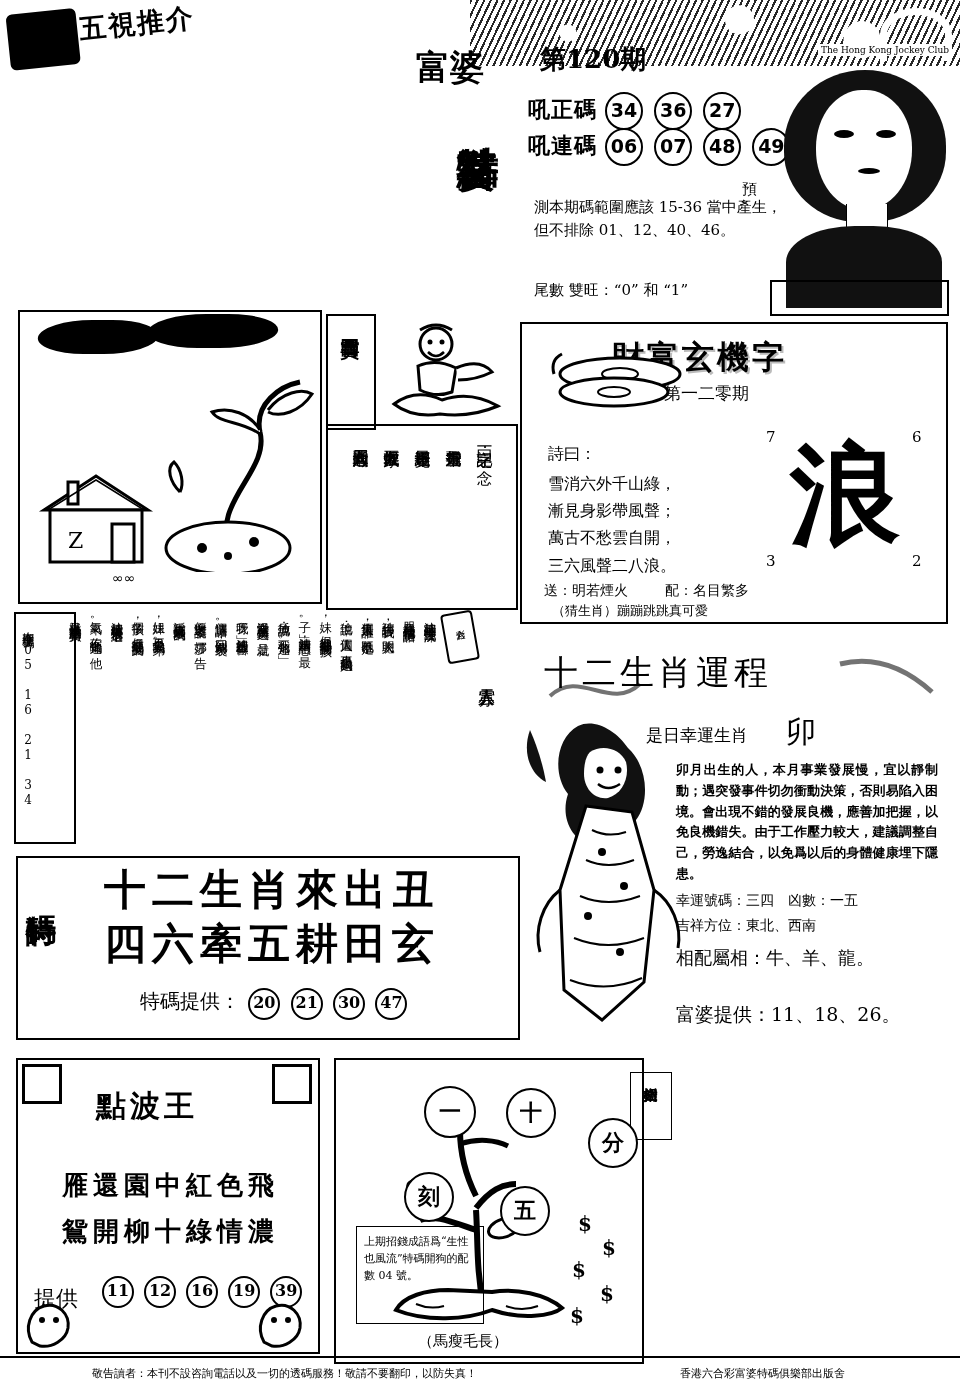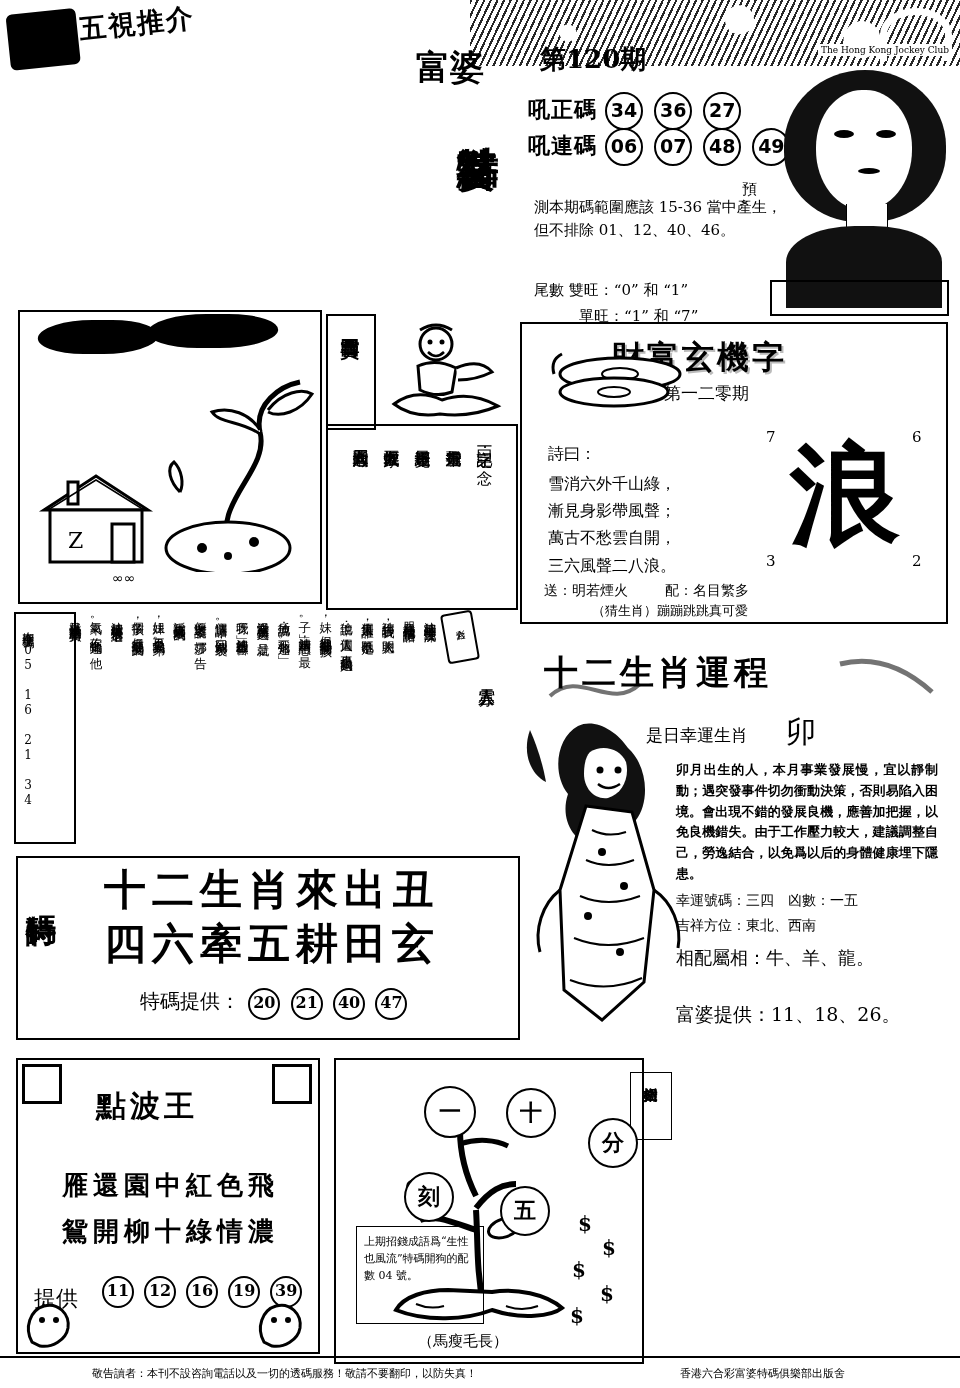--- a/index.html
+++ b/index.html
@@ -36,25 +36,25 @@
   #angel{left:380px;top:318px;width:132px;height:108px;}
   #poemBox{left:326px;top:424px;width:188px;height:182px;}
 
   
   #cfxjz{left:520px;top:322px;width:424px;height:298px;}
   #langChar{left:790px;top:430px;font-size:110px;font-weight:bold;font-family:"DejaVu Serif",serif;}
   #poem2{left:548px;top:446px;font-size:16px;line-height:1.7;font-family:"DejaVu Serif",serif;}
   #n7{left:766px;top:428px;}#n6{left:912px;top:428px;}#n3{left:766px;top:552px;}#n2{left:912px;top:552px;}
   .cornnum{font-size:15px;font-family:"DejaVu Serif",serif;}
   #songpei{left:544px;top:582px;font-size:14px;font-family:"DejaVu Serif",serif;}
-  #caisx{left:552px;top:602px;font-size:13px;font-family:"DejaVu Serif",serif;margin-left:40px;}
+  #caisx{left:552px;top:602px;font-size:13px;font-family:"DejaVu Serif",serif;}
   .vcol{writing-mode:vertical-rl;text-orientation:upright;font-family:"DejaVu Serif",serif;font-size:12.5px;line-height:1.35;letter-spacing:1px;}
 
   
-  #sxTitle{left:544px;top:650px;font-size:34px;font-weight:bold;font-family:"DejaVu Serif",serif;letter-spacing:4px;}
+  #sxTitle{left:544px;top:650px;font-size:34px;font-weight:normal;font-family:"DejaVu Serif",serif;letter-spacing:4px;}
   #luckyline{left:646px;top:724px;font-size:17px;font-family:"DejaVu Serif",serif;}
   #maoChar{left:786px;top:712px;font-size:30px;font-family:"DejaVu Serif",serif;}
   #sxPara{left:676px;top:760px;width:262px;font-size:13px;line-height:1.6;font-family:"DejaVu Serif",serif;text-align:justify;font-weight:bold;}
   #fupoGive{left:676px;top:1002px;font-size:19px;font-family:"DejaVu Serif",serif;}
 
   
   #temaBox{left:16px;top:856px;width:500px;height:180px;}
   #temaVert{left:26px;top:866px;font-size:30px;font-weight:bold;font-family:"DejaVu Serif",serif;line-height:1.0;}
   #temaL1{left:104px;top:862px;font-size:42px;font-weight:bold;font-family:"DejaVu Serif",serif;letter-spacing:6px;}
   #temaL2{left:104px;top:916px;font-size:42px;font-weight:bold;font-family:"DejaVu Serif",serif;letter-spacing:6px;}
@@ -114,21 +114,20 @@
   <span class="hdrnum">吼連碼</span>
   <span class="circ">06</span>
   <span class="circ">07</span>
   <span class="circ">48</span>
   <span class="circ">49</span>
 </div>
 <div class="abs" id="yu">預</div>
 <div class="abs" id="predict">測本期碼範圍應該 15-36 當中產生，但不排除 01、12、40、46。</div>
 <div class="abs" id="tails">
   <div>尾數 雙旺：“0” 和 “1”</div>
-  <div>　　　單旺：“1” 和 “7”</div>
 </div>
 
 <div class="abs" id="girlbox">
   <div class="abs" style="left:8px;top:2px;width:162px;height:152px;background:#111;border-radius:50% 50% 46% 46%;"></div>
   <div class="abs" style="left:40px;top:22px;width:96px;height:120px;background:#fff;border-radius:48% 48% 50% 50%;"></div>
   <div class="abs" style="left:58px;top:62px;width:20px;height:8px;background:#000;border-radius:50%;"></div>
   <div class="abs" style="left:100px;top:62px;width:20px;height:8px;background:#000;border-radius:50%;"></div>
   <div class="abs" style="left:82px;top:100px;width:22px;height:6px;background:#000;border-radius:50%;"></div>
   <div class="abs" style="left:70px;top:136px;width:40px;height:26px;background:#fff;border:1px solid #000;border-top:0;"></div>
   <div class="abs" style="left:10px;top:158px;width:156px;height:82px;background:#111;border-radius:44% 44% 0 0;"></div>
@@ -286,21 +285,21 @@
 <div class="abs bd" id="temaBox"></div>
 <div class="abs" id="temaVert">
   <span class="vert">特碼詩</span>
 </div>
 <div class="abs" id="temaL1">十二生肖來出丑</div>
 <div class="abs" id="temaL2">四六牽五耕田玄</div>
 <div class="abs" id="temaNums">
   <span>特碼提供：</span>
   <span class="circ-s">20</span>
   <span class="circ-s">21</span>
-  <span class="circ-s">40</span>
+  <span class="circ-s">30</span>
   <span class="circ-s">47</span>
 </div>
 
 <div class="abs bd" id="dbwBox"></div>
 <div class="abs" style="left:22px;top:1064px;width:34px;height:34px;border:3px solid #000;"></div>
 <div class="abs" style="left:272px;top:1064px;width:34px;height:34px;border:3px solid #000;"></div>
 <div class="abs" id="dbwTitle">點波王</div>
 <div class="abs" id="dbwL1">雁還園中紅色飛</div>
 <div class="abs" id="dbwL2">鴛開柳十綠情濃</div>
 <div class="abs" id="dbwGive">提供</div>

